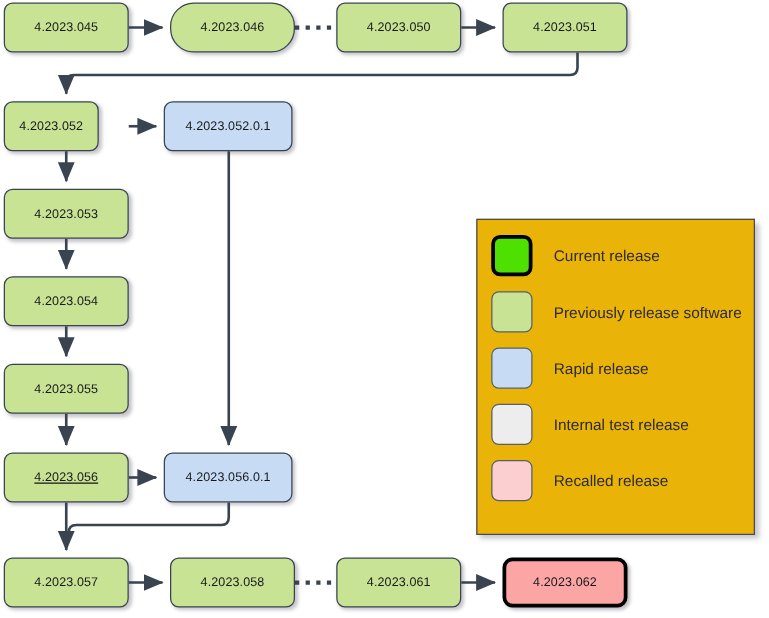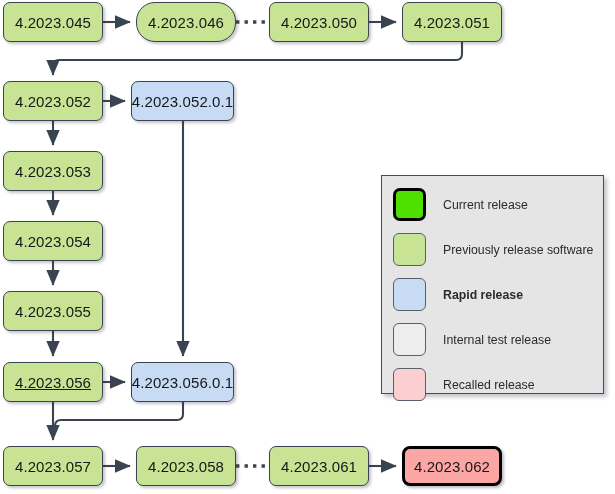--- a/index.html
+++ b/index.html
@@ -7,35 +7,35 @@
     width:615px;height:494px;position:relative;overflow:hidden;
     font-family:"Liberation Sans","DejaVu Sans",sans-serif;
   }
   #canvas{position:absolute;inset:0;width:615px;height:494px;}
   svg.edges{position:absolute;left:0;top:0;width:615px;height:494px;pointer-events:none;}
 
   .node{
     position:absolute;box-sizing:border-box;
     display:flex;align-items:center;justify-content:center;
     border:1.4px solid #3a4450;border-radius:7px;
-    font-size:15px;color:#16181a;letter-spacing:.1px;
+    font-size:10px;color:#16181a;letter-spacing:.1px;
     box-shadow:2px 2px 3px rgba(60,60,80,.30);
     white-space:nowrap;
   }
   .n-prev{background:#c7e393;}
   .n-rapid{background:#c7dcf4;text-align:right;}
   .n-current{
     background:#fca5a5;border:3.2px solid #000000;border-radius:8px;
     box-shadow:2px 2px 3px rgba(60,60,80,.35);
   }
 
   
   .legend{
-    position:absolute;left:381px;top:175px;width:223px;height:219px;
-    background:#e5e5e5;border:1.4px solid #4a4a52;box-sizing:border-box;
+    position:absolute;left:381px;top:175px;width:223px;height:253px;
+    background:#eab308;border:1.4px solid #4a4a52;box-sizing:border-box;
     box-shadow:3px 3px 4px rgba(70,70,95,.32);
   }
   .legend-row{
     position:absolute;left:11px;display:flex;align-items:center;
   }
   .sw{
     width:33px;height:33px;border:1.5px solid #55606b;border-radius:6px;
     box-sizing:border-box;flex:none;
   }
   .sw-current{background:#4ee000;border:3.2px solid #000;border-radius:7px;}
@@ -84,21 +84,21 @@
       <path d="M236,466 L269,466" stroke-width="3.4" stroke-dasharray="3.4 5.1" stroke-linecap="butt"></path>
       <path d="M369,466 L396,466" marker-end="url(#ah)"></path>
     </g>
   </svg>
 
   <div class="node n-prev" style="left:3px;top:2px;width:100px;height:40px;">4.2023.045</div>
   <div class="node n-prev" style="left:136px;top:2px;width:100px;height:40px;border-radius:19px;">4.2023.046</div>
   <div class="node n-prev" style="left:269px;top:2px;width:100px;height:40px;">4.2023.050</div>
   <div class="node n-prev" style="left:402px;top:2px;width:100px;height:40px;">4.2023.051</div>
 
-  <div class="node n-prev" style="left:3px;top:81px;width:100px;height:40px;">4.2023.052</div>
+  <div class="node n-prev" style="left:3px;top:81px;width:76px;height:40px;">4.2023.052</div>
   <div class="node n-rapid" style="left:131px;top:81px;width:103px;height:40px;">4.2023.052.0.1</div>
 
   <div class="node n-prev" style="left:3px;top:151px;width:100px;height:40px;">4.2023.053</div>
   <div class="node n-prev" style="left:3px;top:221px;width:100px;height:40px;">4.2023.054</div>
   <div class="node n-prev" style="left:3px;top:291px;width:100px;height:40px;">4.2023.055</div>
   <div class="node n-prev" style="left:3px;top:362px;width:100px;height:40px;text-decoration:underline;">4.2023.056</div>
   <div class="node n-rapid" style="left:131px;top:362px;width:103px;height:40px;">4.2023.056.0.1</div>
 
   <div class="node n-prev" style="left:3px;top:446px;width:100px;height:40px;">4.2023.057</div>
   <div class="node n-prev" style="left:136px;top:446px;width:100px;height:40px;">4.2023.058</div>
@@ -110,21 +110,21 @@
     <div class="legend-row" style="top:12px;">
       <span class="sw sw-current"></span>
       <span class="lg-label">Current release</span>
     </div>
 
     <div class="legend-row" style="top:57px;">
       <span class="sw sw-prev"></span>
       <span class="lg-label">Previously release software</span>
     </div>
 
-    <div class="legend-row" style="top:102px;font-weight:bold;">
+    <div class="legend-row" style="top:102px;">
       <span class="sw sw-rapid"></span>
       <span class="lg-label">Rapid release</span>
     </div>
 
     <div class="legend-row" style="top:147px;">
       <span class="sw sw-internal"></span>
       <span class="lg-label">Internal test release</span>
     </div>
 
     <div class="legend-row" style="top:192px;">

